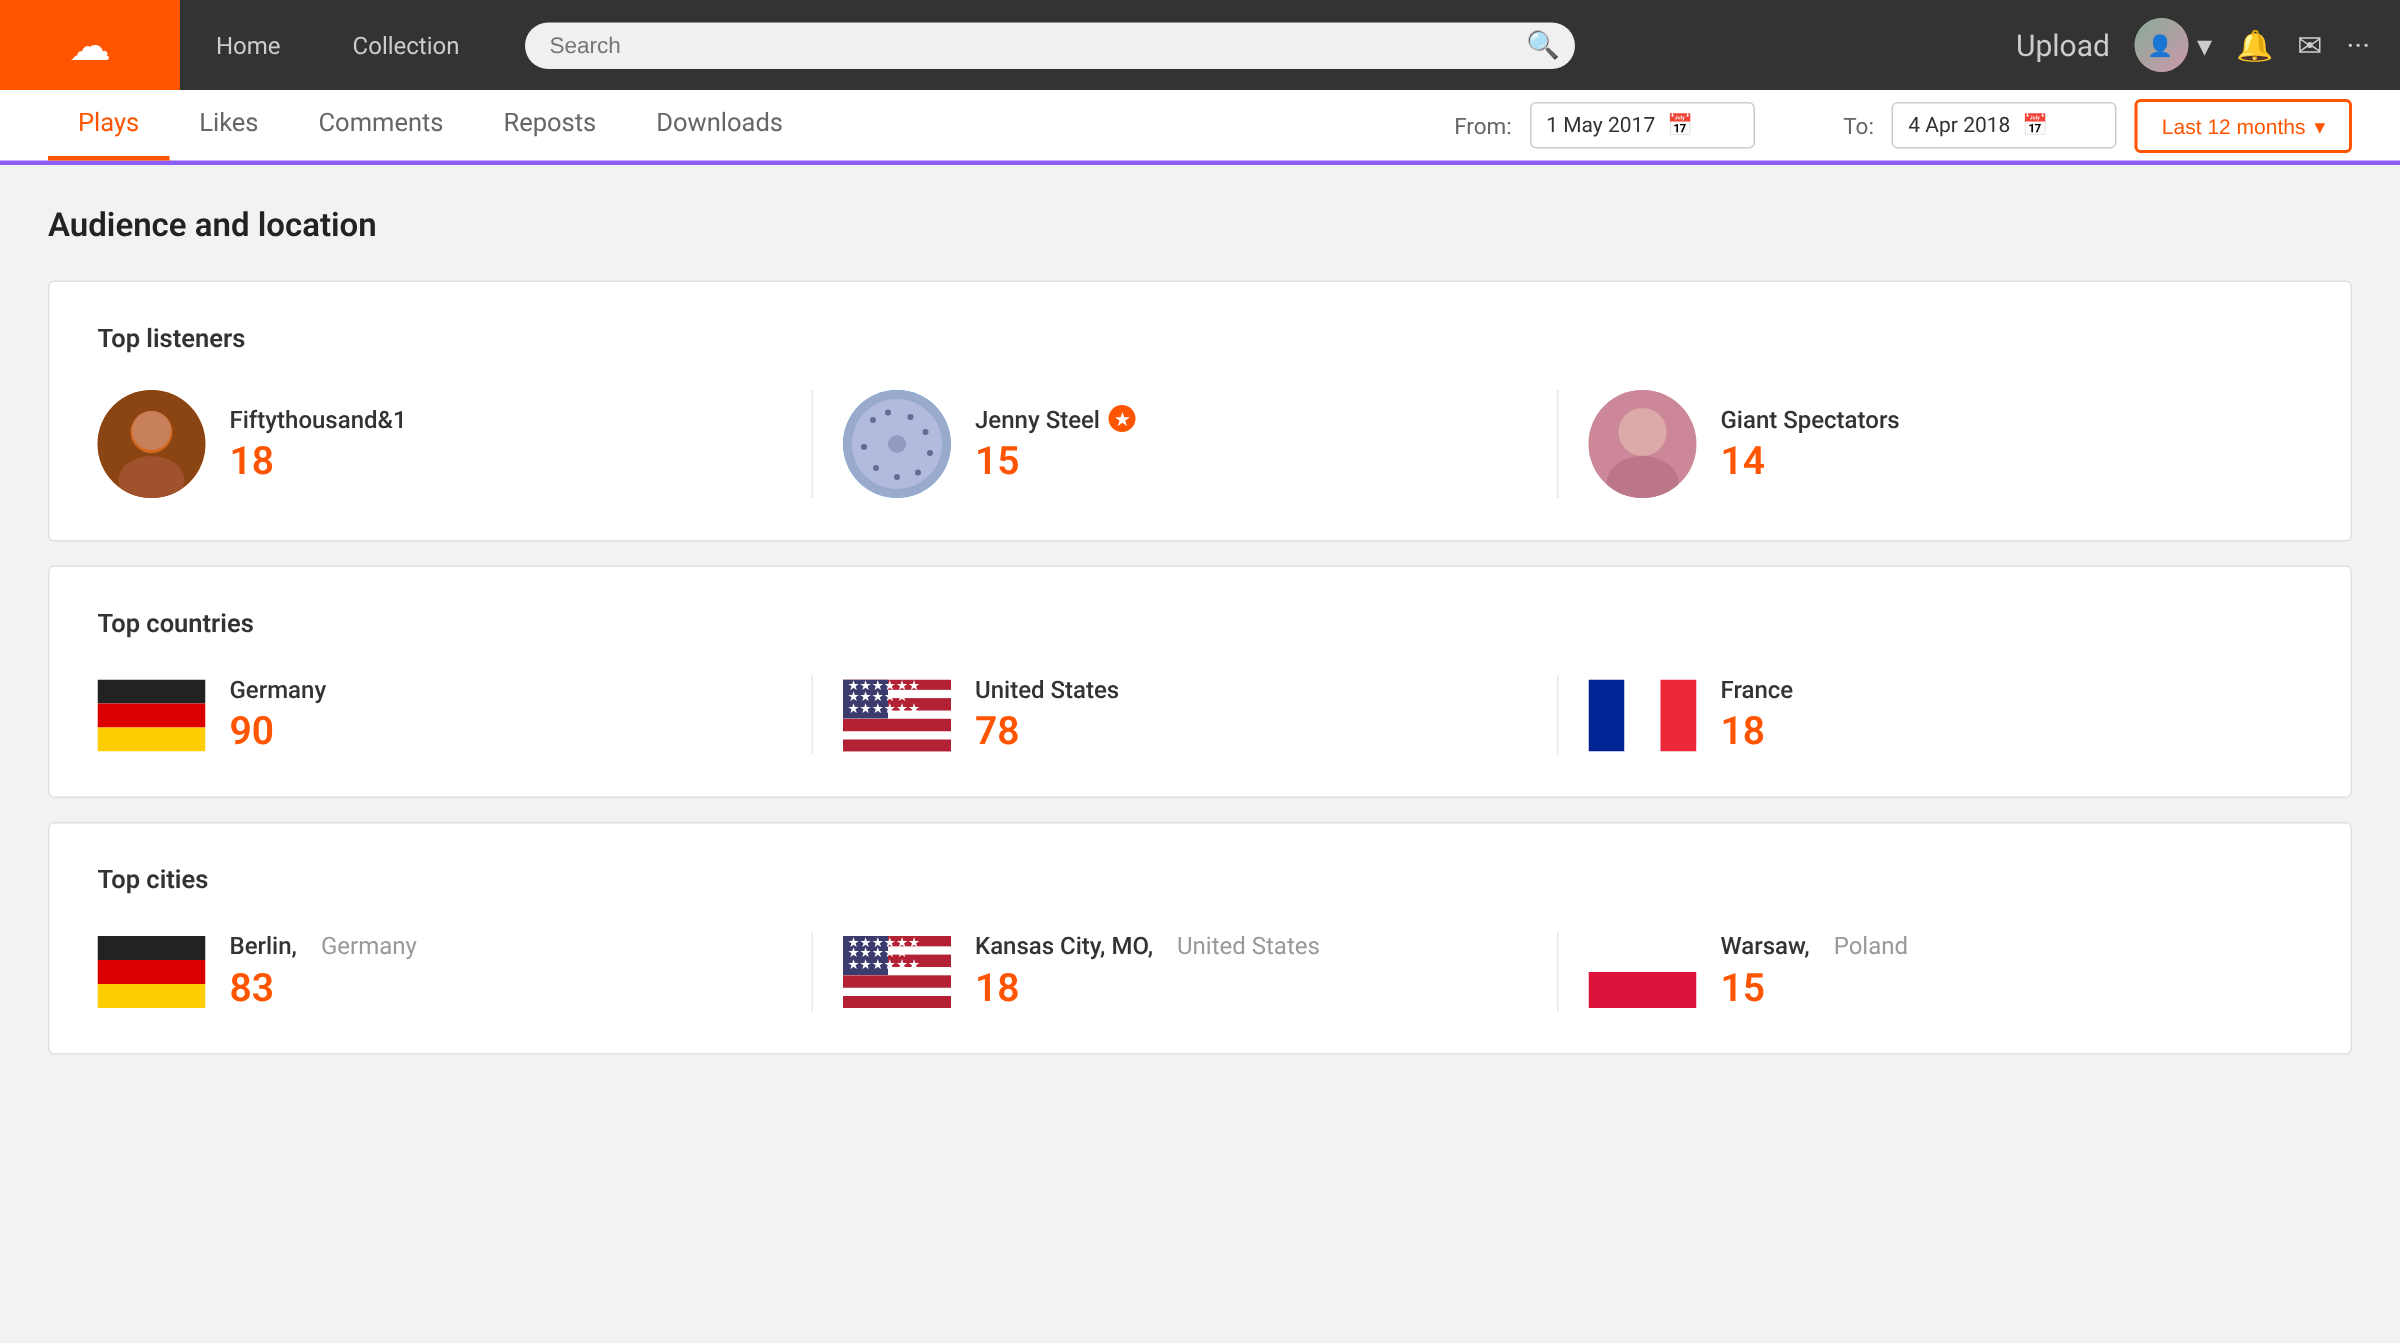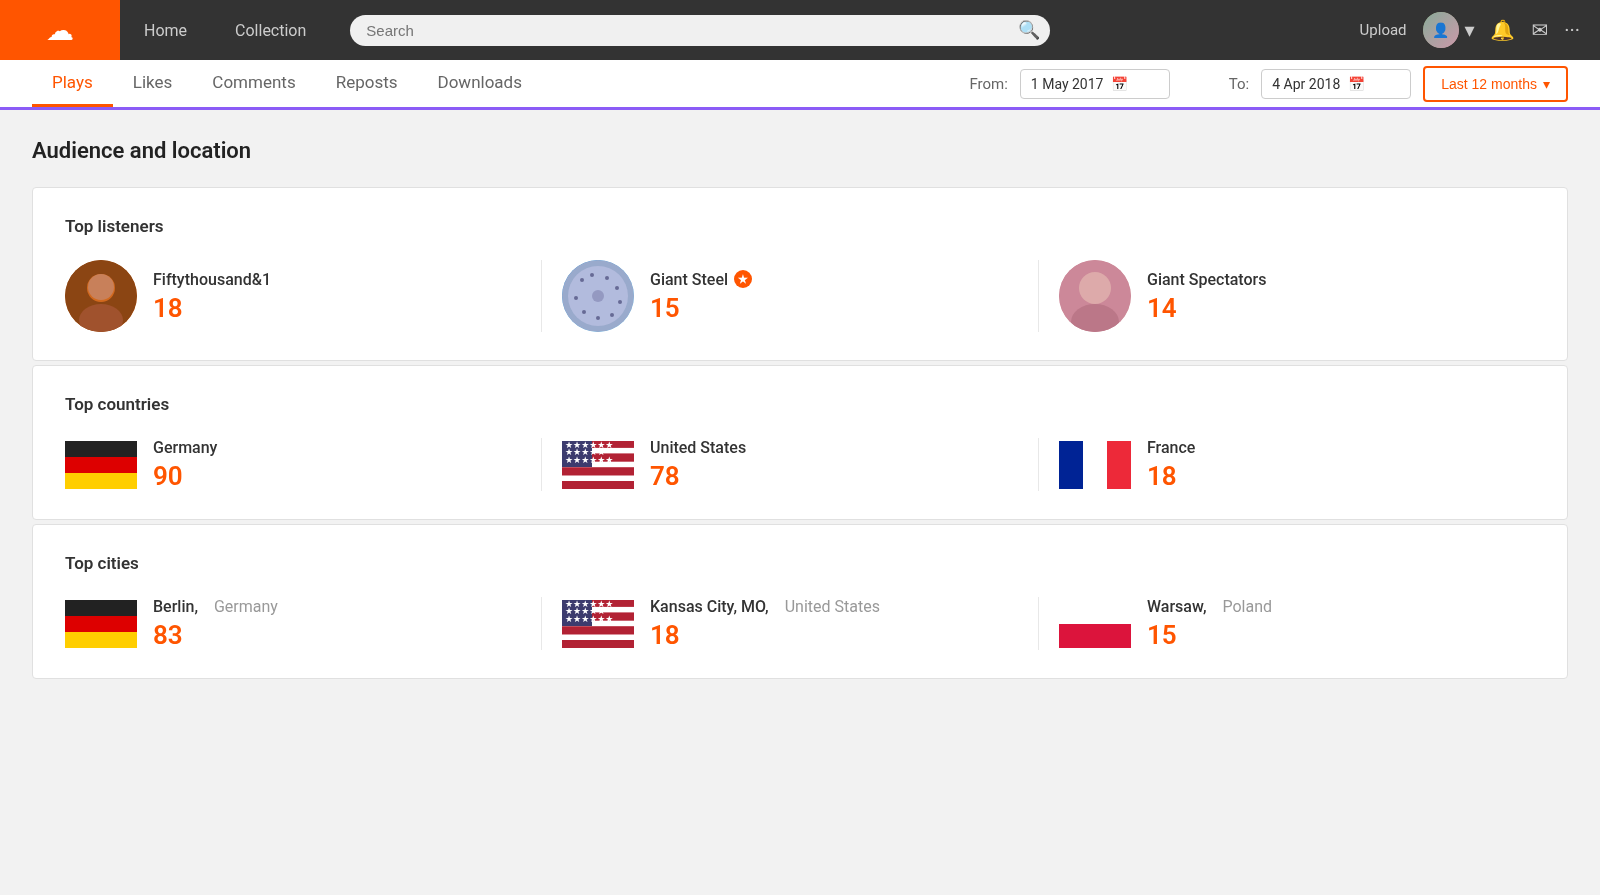--- a/index.html
+++ b/index.html
@@ -71,21 +71,21 @@
     }
     .nav-right {
       display: flex;
       align-items: center;
       gap: 16px;
       margin-right: 20px;
       margin-left: auto;
     }
     .upload-btn {
       color: #ccc;
-      font-size: 15px;
+      font-size: 20px;
       cursor: pointer;
       text-decoration: none;
     }
     .avatar-container {
       display: flex;
       align-items: center;
       gap: 6px;
       cursor: pointer;
     }
     .avatar {
@@ -186,21 +186,21 @@
       color: #222;
       margin-bottom: 24px;
     }
 
     
     .card {
       background: white;
       border-radius: 4px;
       border: 1px solid #e0e0e0;
       padding: 28px 32px;
-      margin-bottom: 4px;
+      margin-bottom: 16px;
     }
     .card-title {
       font-size: 17px;
       font-weight: 600;
       color: #333;
       margin-bottom: 24px;
     }
     .items-row {
       display: flex;
       gap: 0;
@@ -369,21 +369,21 @@
             <circle cx="58" cy="42" r="2" fill="#336" opacity="0.6"></circle>
             <circle cx="50" cy="55" r="2" fill="#336" opacity="0.6"></circle>
             <circle cx="36" cy="58" r="2" fill="#336" opacity="0.6"></circle>
             <circle cx="22" cy="52" r="2" fill="#336" opacity="0.6"></circle>
             <circle cx="14" cy="38" r="2" fill="#336" opacity="0.6"></circle>
             <circle cx="36" cy="36" r="6" fill="#669" opacity="0.4"></circle>
           </svg>
         </div>
         <div class="item-info">
           <span class="item-name">
-            <span>Giant Steel</span>
+            <span>Jenny Steel</span>
             <span class="pro-badge">★</span>
           </span>
           <span class="item-count">15</span>
         </div>
       </div>
 
       <div class="item-cell">
         <div class="item-avatar avatar-user3">
           <svg width="72" height="72" viewBox="0 0 72 72">
             <circle cx="36" cy="36" r="36" fill="#cc8899"></circle>

